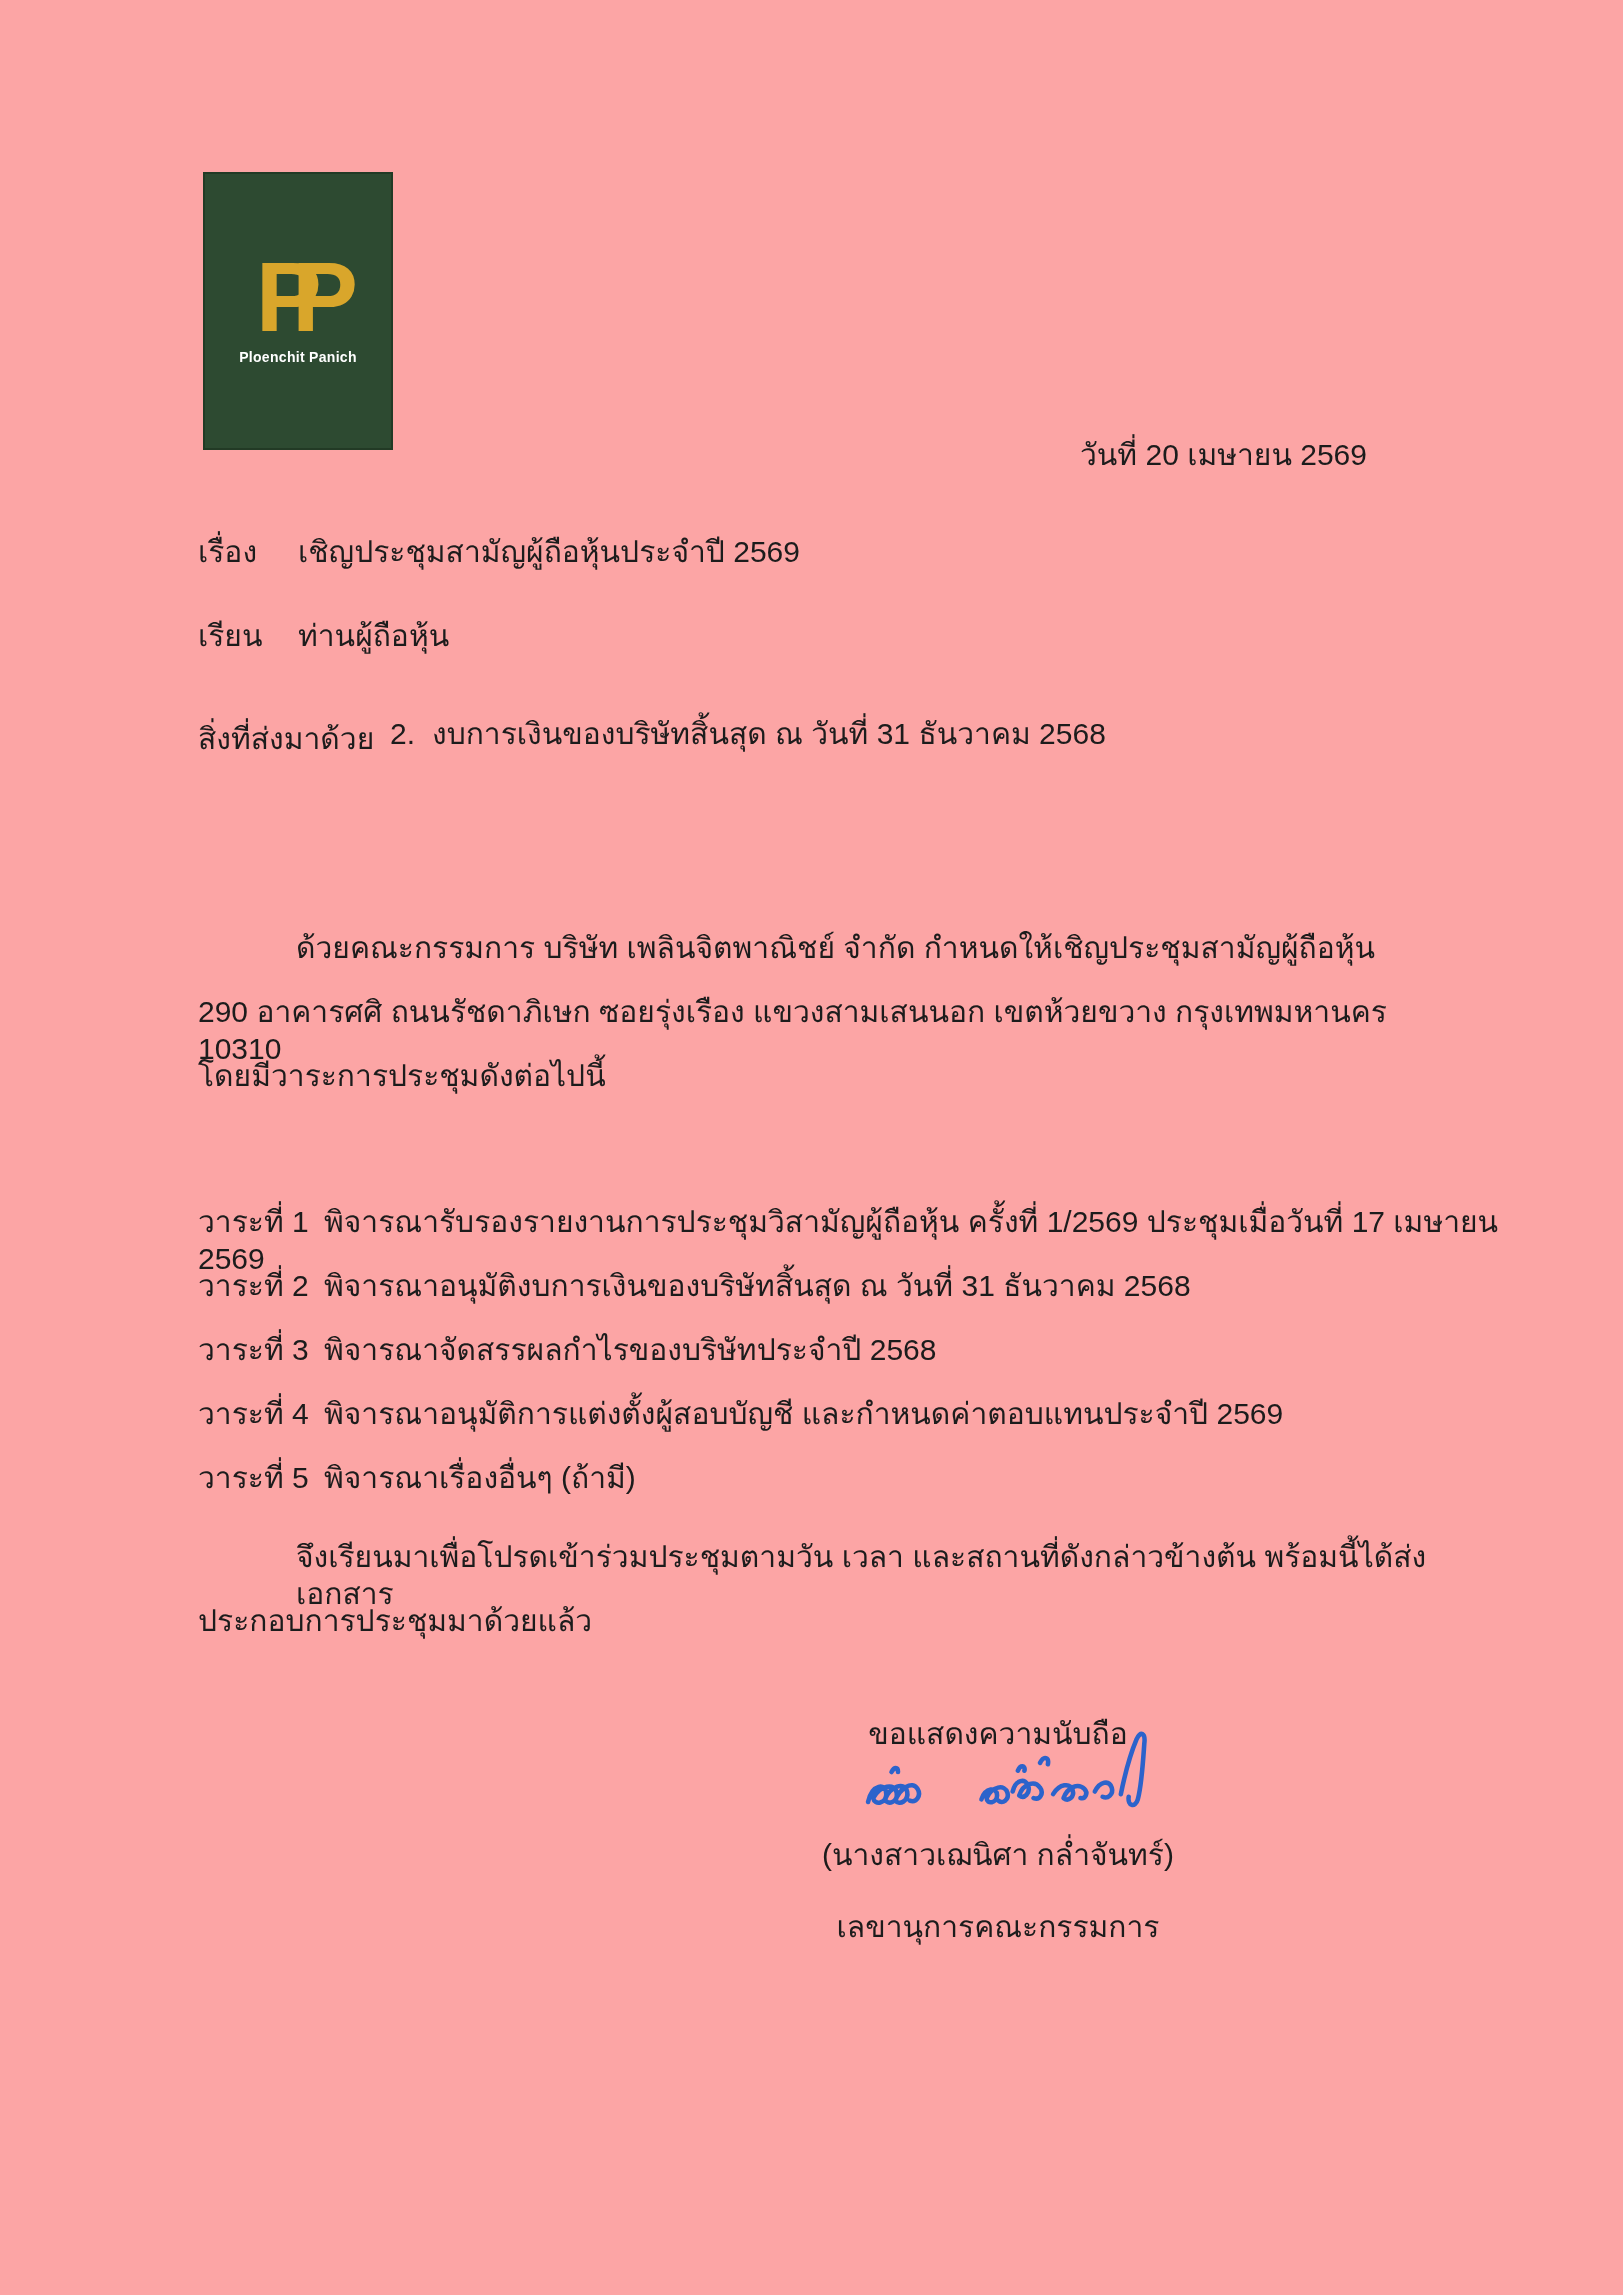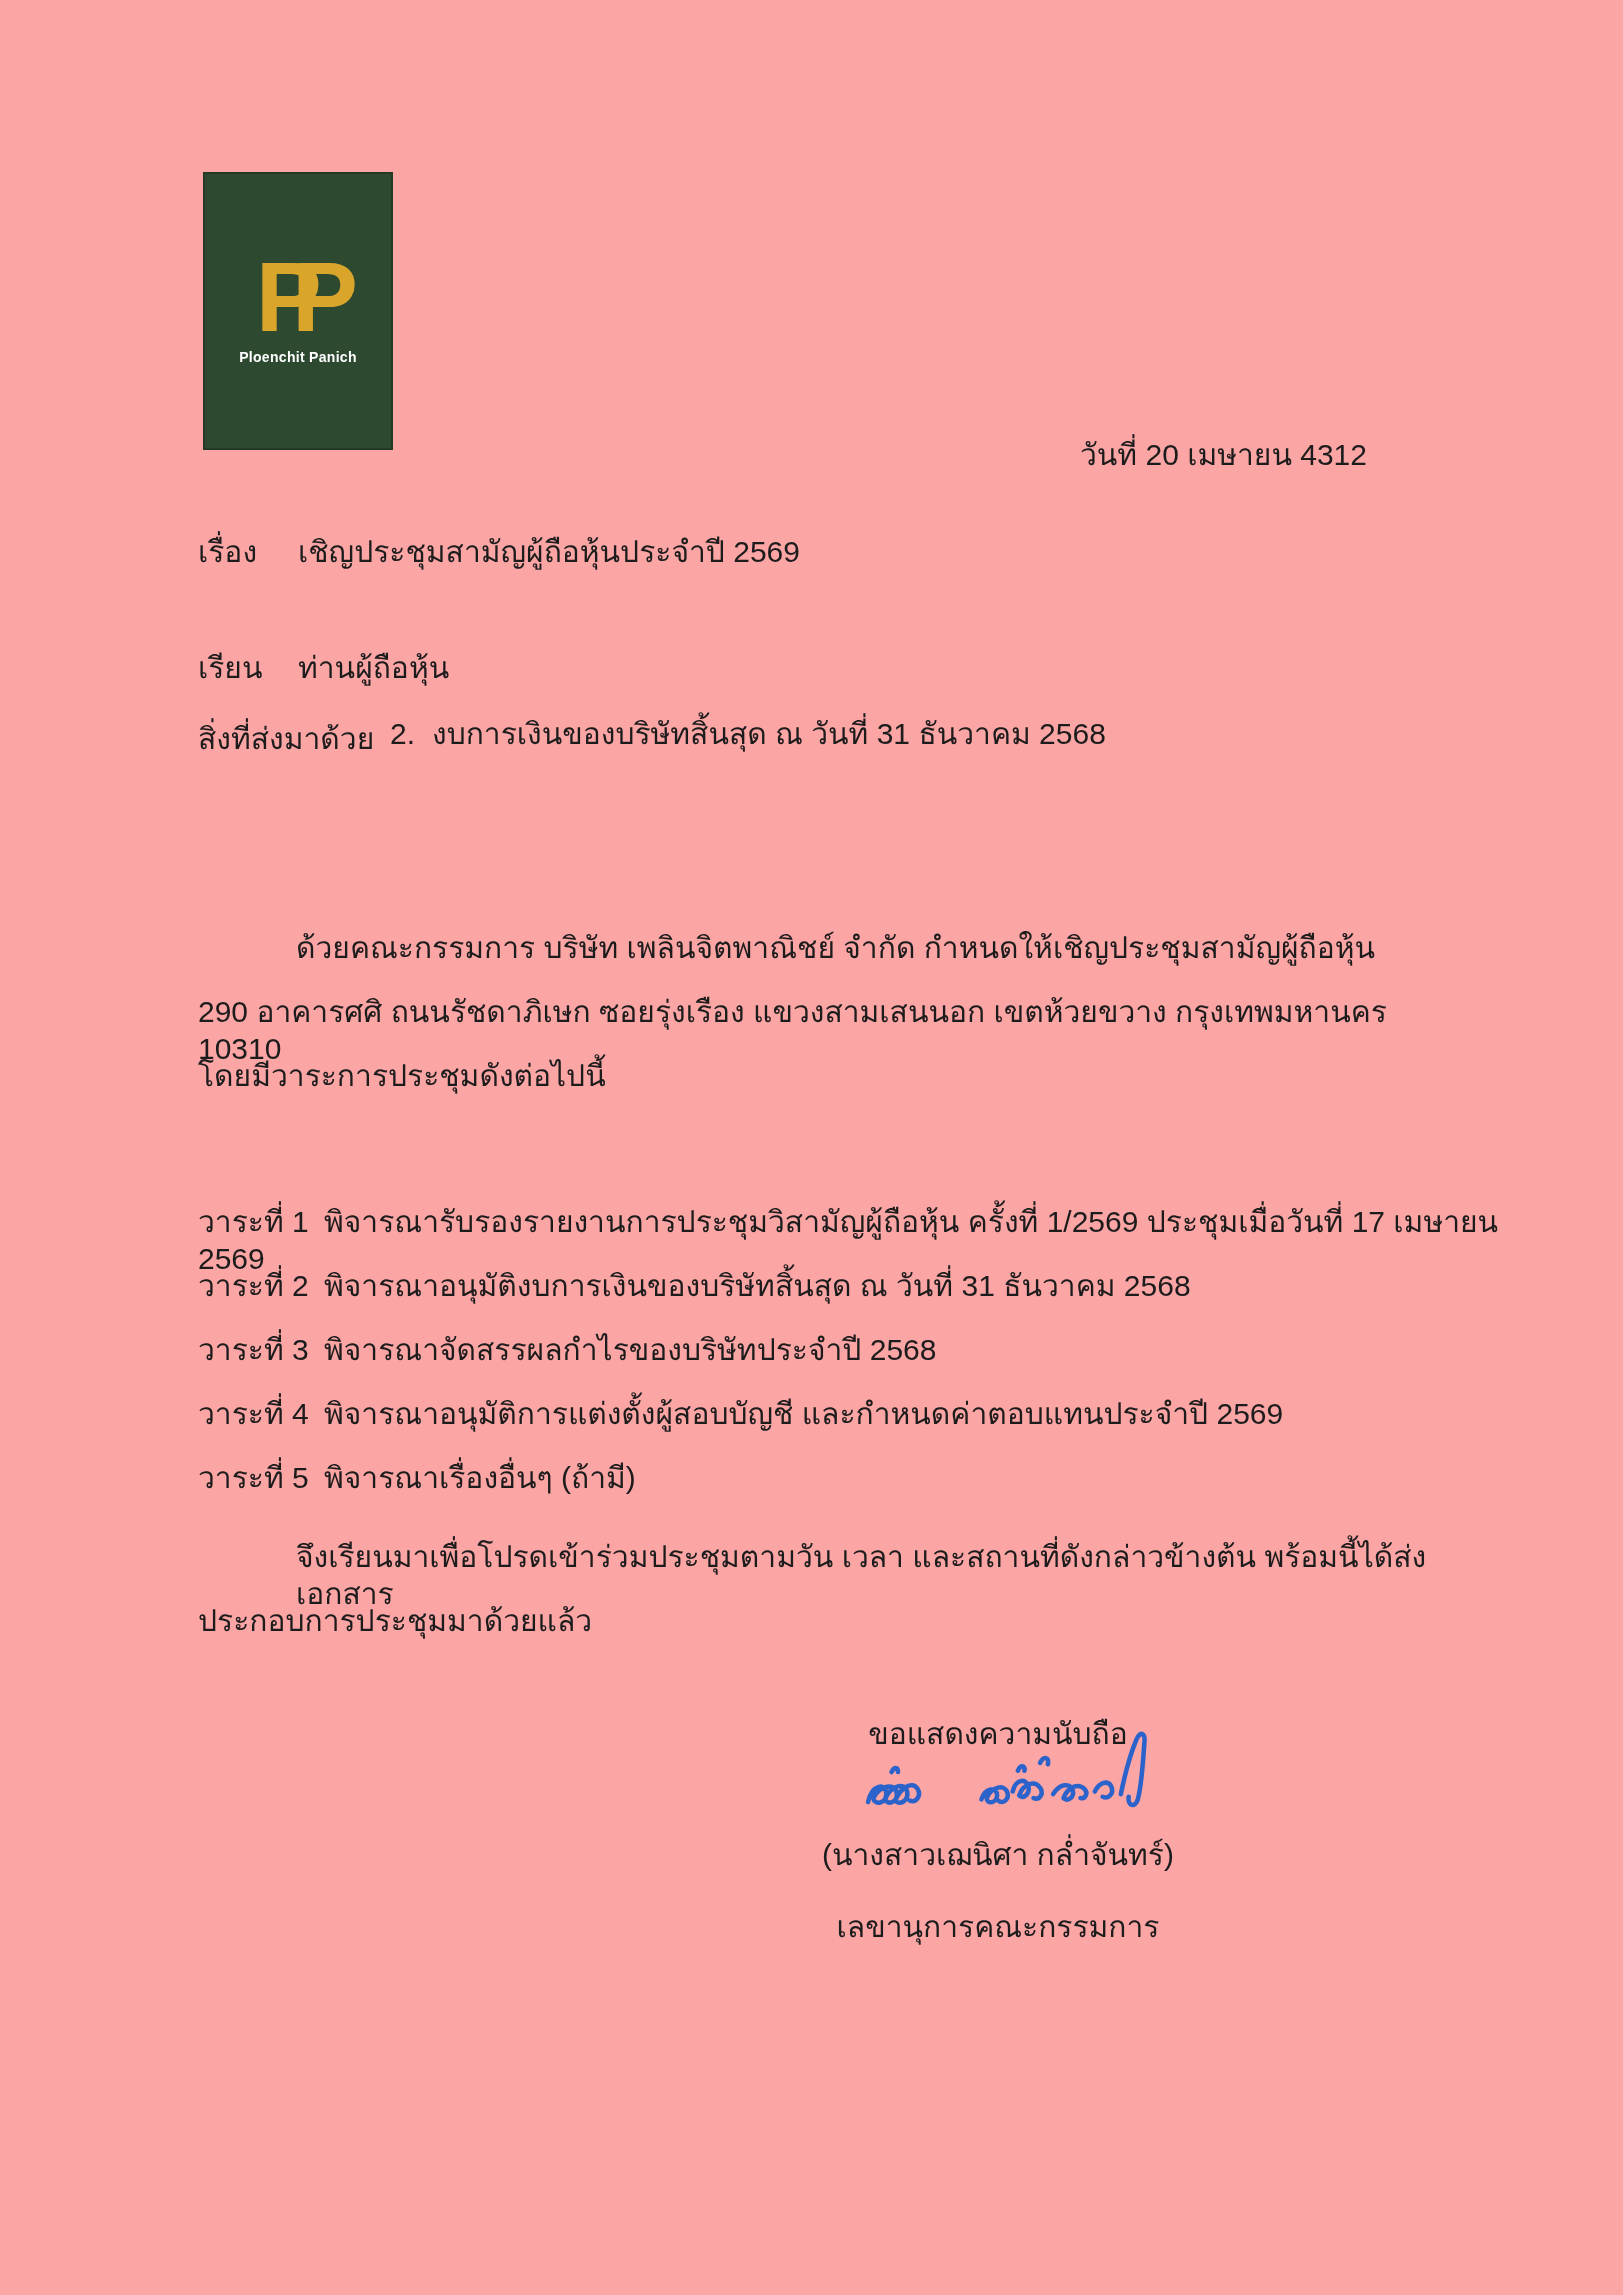--- a/index.html
+++ b/index.html
@@ -26,21 +26,21 @@
   }
   .logo-name{
     margin-top:2.6px;text-align:center;
     font-size:14px;font-weight:bold;letter-spacing:0.3px;
   }
   
   .date-line{left:1080px;top:431px;}
   .label-col{left:198px;}
   .value-col{left:298px;}
   .subject-row{top:528px;}
-  .salutation-row{top:644px;}
+  .salutation-row{top:612px;}
   .attach-label{left:198px;top:715px;}
   .attach-items{left:390px;top:715px;}
   .attach-items .attach-row{height:64px;line-height:37px;}
   .attach-num{display:inline-block;min-width:42px;}
   .body-para{left:198px;top:929px;width:1217px;}
   .body-para .body-line{height:64px;line-height:37px;}
   .indent{padding-left:98px;}
   .agenda{left:198px;top:1203px;width:1309px;}
   .agenda .agenda-row{height:64px;line-height:37px;}
   .agenda-label{display:inline-block;min-width:126px;}
@@ -55,21 +55,21 @@
 </head>
 <body>
 
 <div class="page" style="background: #fca5a5; color: rgb(28, 28, 28);">
 
   <div class="abs logo" style="background: rgb(45, 74, 49);">
     <div class="logo-monogram" style="color: rgb(217, 166, 43);"><span>P</span><span>P</span></div>
     <div class="logo-name" style="color: rgb(255, 255, 255);">Ploenchit Panich</div>
   </div>
 
-  <div class="abs date-line">วันที่ 20 เมษายน 4312</div>
+  <div class="abs date-line">วันที่ 20 เมษายน 2569</div>
 
   <div class="abs label-col subject-row">เรื่อง</div>
   <div class="abs value-col subject-row">เชิญประชุมสามัญผู้ถือหุ้นประจำปี 2569</div>
 
   <div class="abs label-col salutation-row">เรียน</div>
   <div class="abs value-col salutation-row">ท่านผู้ถือหุ้น</div>
 
   <div class="abs attach-label">สิ่งที่ส่งมาด้วย</div>
   <div class="abs attach-items" id="attachment-items">
       <div class="attach-row"><span class="attach-num">2.</span><span class="attach-text">งบการเงินของบริษัทสิ้นสุด ณ วันที่ 31 ธันวาคม 2568</span></div>

